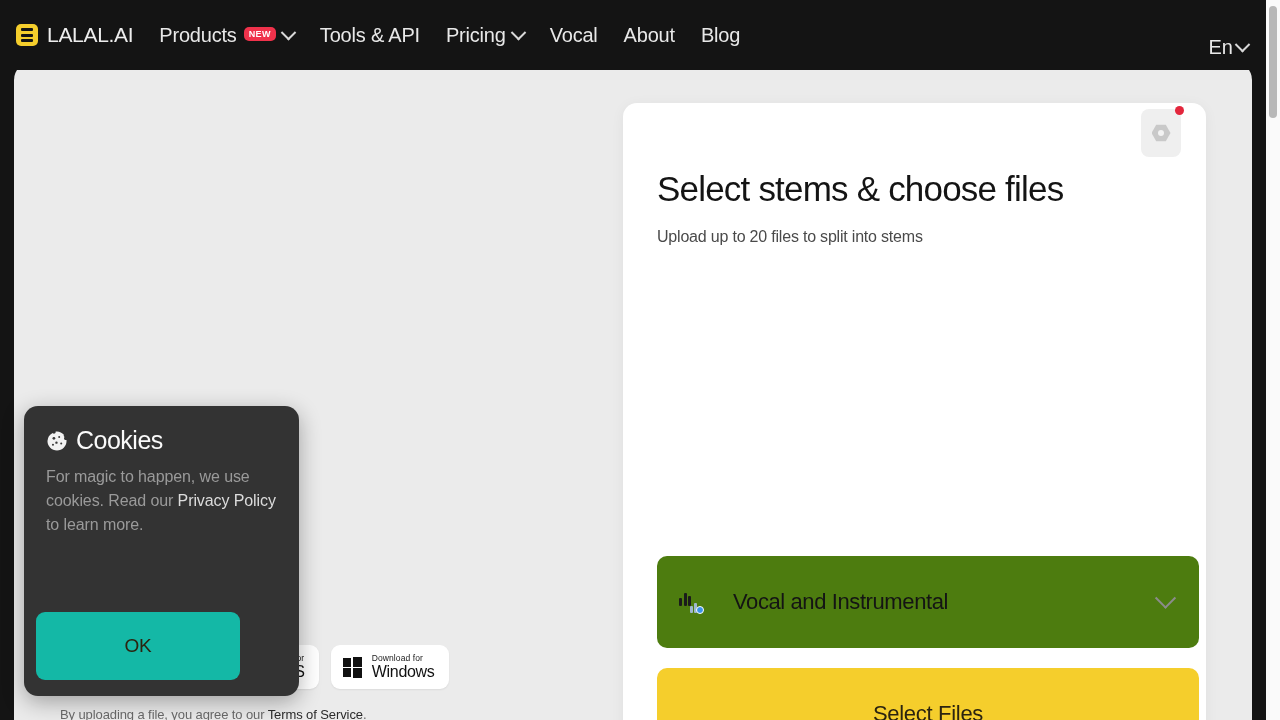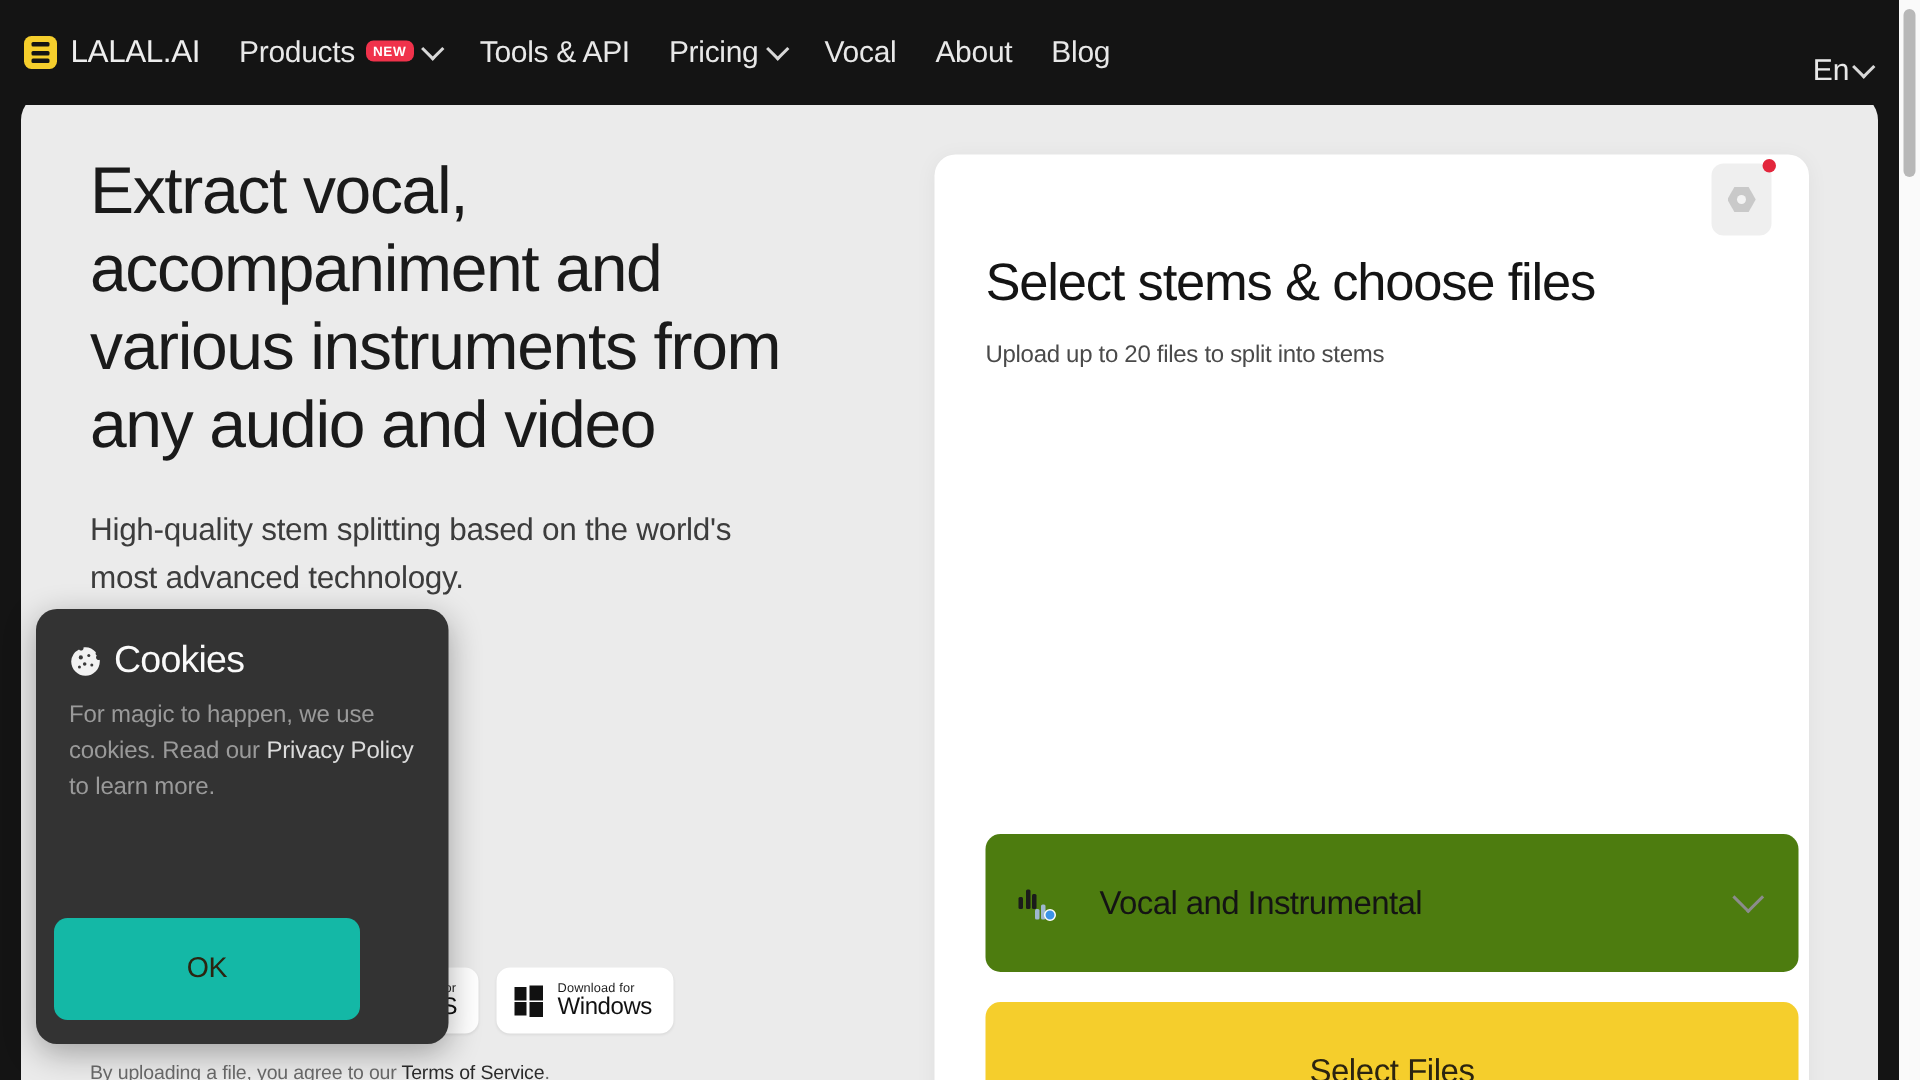--- a/index.html
+++ b/index.html
@@ -259,24 +259,20 @@
     <div class="nav-right">
       <div class="lang">
         <span>En</span>
         <span class="chev"></span>
       </div>
     </div>
   </div>
 
   <div class="sheet">
 
-    <div class="hero">
-      <h1>Extract vocal, accompaniment and various instruments from any audio and video</h1>
-      <p class="sub">High-quality stem splitting based on the world's most advanced technology.</p>
-    </div>
 
     <div class="store-row">
       <div class="store-btn">
         <svg class="ic-play" viewBox="0 0 20 22">
           <path d="M1 1 L13 11 L1 21 Z" fill="#34A853"></path>
           <path d="M1 1 L13 11 L1 21 Z" fill="none"></path>
           <path d="M13 11 L18 8 L18 14 Z" fill="#FBBC04"></path>
           <path d="M1 1 L13 11 L8 14 Z" fill="#4285F4"></path>
           <path d="M1 21 L13 11 L8 8 Z" fill="#EA4335"></path>
         </svg>

